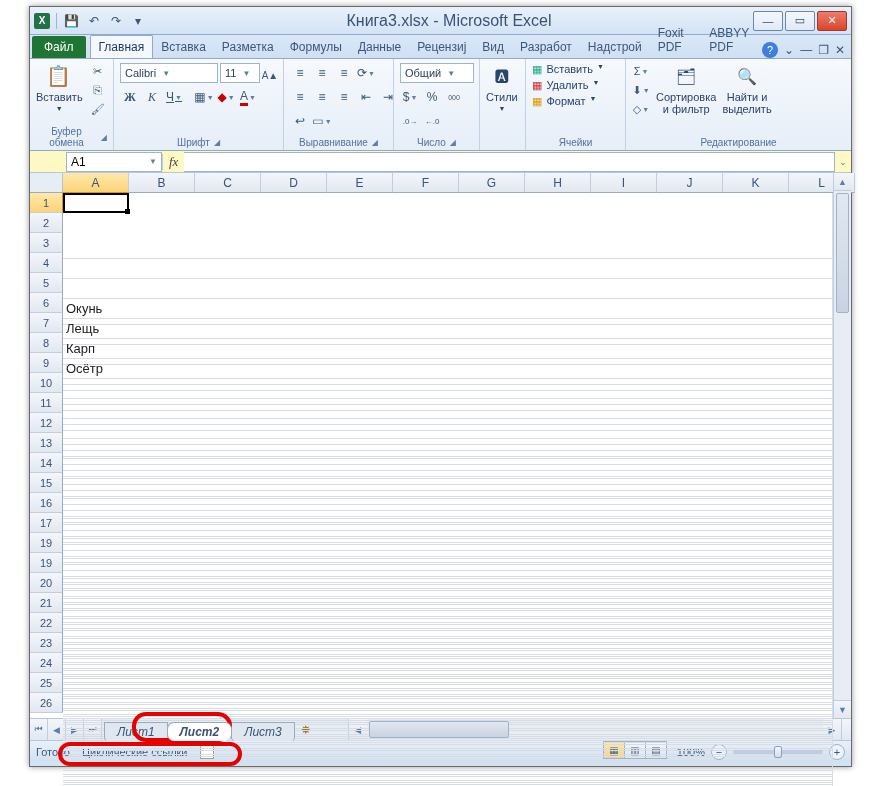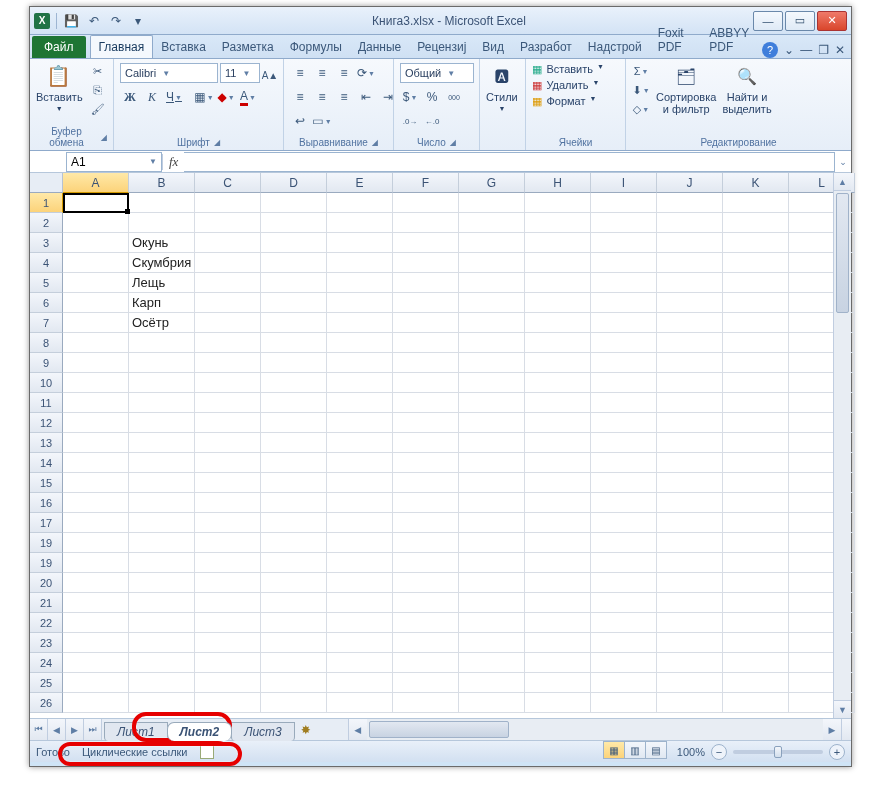--- a/index.html
+++ b/index.html
@@ -4,21 +4,21 @@
 <style>
   * { box-sizing: border-box; margin: 0; padding: 0; }
   html, body { width: 882px; height: 786px; font-family: "Segoe UI", Tahoma, sans-serif; font-size: 12px; background: #fff; overflow: hidden; }
   .win-frame { position: absolute; left: 29px; top: 6px; width: 823px; height: 761px; border: 1px solid #6a6a6a; background: #cfe4f6; box-shadow: 0 0 6px rgba(0,0,0,.4); }
   
   .titlebar { height: 28px; background: linear-gradient(#e9f1fb, #d3e3f5); display: flex; align-items: center; padding: 0 4px; border-bottom: 1px solid #8faacb; }
   .qat { display: flex; align-items: center; gap: 4px; }
   .qat .xl-icon { width: 16px; height: 16px; background: #217346; color: #fff; font-size: 10px; font-weight: bold; display: flex; align-items: center; justify-content: center; border-radius: 2px; }
   .qat-btn { width: 18px; height: 18px; display: flex; align-items: center; justify-content: center; color: #3b587a; font-size: 12px; cursor: pointer; }
   .qat-sep { width: 1px; height: 16px; background: #9db5d2; margin: 0 2px; }
-  .title-text { flex: 1; text-align: center; color: #3b5375; font-size: 12px; }
+  .title-text { flex: 1; text-align: center; color: #3b5375; font-size: 16px; }
   .win-controls { display: flex; }
   .win-btn { width: 30px; height: 20px; margin-left: 2px; border: 1px solid #6a88aa; border-radius: 2px; background: linear-gradient(#f4f8fd, #dfeaf6); display: flex; align-items: center; justify-content: center; font-size: 11px; color: #33506f; cursor: pointer; }
   .win-btn.close { background: linear-gradient(#ef7a6a, #d9462b); color: #fff; border-color: #a33; }
   
   .ribbon-tabs { height: 24px; display: flex; align-items: flex-end; padding-left: 2px; background: linear-gradient(#d9e8f8, #cfe0f3); border-bottom: 1px solid #8faacb; }
   .file-tab { background: #1e7534; color: #fff; padding: 4px 12px; font-size: 12px; border-radius: 2px 2px 0 0; margin-right: 4px; cursor: pointer; }
   .rtab { padding: 4px 8px; color: #3b587a; font-size: 12px; cursor: pointer; }
   .rtab.active { background: #f4f8fd; border: 1px solid #8faacb; border-bottom: none; border-radius: 2px 2px 0 0; color: #1a3c60; }
   .tab-right { margin-left: auto; display: flex; align-items: center; gap: 6px; padding-right: 6px; color: #3b587a; }
   .help-btn { width: 16px; height: 16px; border-radius: 50%; background: #3f7edb; color: #fff; font-size: 11px; display: flex; align-items: center; justify-content: center; cursor: pointer; }
@@ -37,37 +37,37 @@
   .combo { height: 20px; border: 1px solid #9bb4d0; background: #fff; display: flex; align-items: center; padding: 0 4px; font-size: 11px; color: #2b4060; gap: 6px; cursor: pointer; }
   .combo .dd { font-size: 8px; color: #5f7ea5; }
   .btn-row { display: flex; gap: 2px; }
   .ico-btn { width: 20px; height: 20px; display: flex; align-items: center; justify-content: center; font-size: 12px; color: #3b587a; cursor: pointer; border: 1px solid transparent; }
   .ico-btn.bold { font-weight: bold; font-family: "Times New Roman", serif; }
   .ico-btn.italic { font-style: italic; font-family: "Times New Roman", serif; }
   .ico-btn.underline { text-decoration: underline; }
   .split { display: flex; align-items: center; }
   .split .dd { font-size: 7px; color: #5f7ea5; padding-left: 1px; }
   
-  .formula-bar { height: 22px; background: #ffffff; border-bottom: 1px solid #b6c7db; display: flex; align-items: center; }
+  .formula-bar { height: 22px; background: #fef9c3; border-bottom: 1px solid #b6c7db; display: flex; align-items: center; }
   .name-box { width: 96px; height: 20px; margin-left: 36px; border: 1px solid #9bb4d0; background: #fff; display: flex; align-items: center; padding: 0 4px; font-size: 12px; }
   .name-box .dd { margin-left: auto; font-size: 8px; color: #5f7ea5; }
   .fx-wrap { font-style: italic; font-family: "Times New Roman", serif; color: #444; font-size: 13px; padding: 0 6px; border-left: 1px solid #c0cde0; }
   .formula-input { flex: 1; height: 20px; border: 1px solid #9bb4d0; border-left: none; background: #fff; }
   .fb-expand { width: 16px; text-align: center; color: #5f7ea5; font-size: 9px; cursor: pointer; }
   
   .grid-area { position: relative; height: 545px; background: #fff; display: flex; }
   .corner { width: 33px; height: 20px; background: #e7edf5; border-right: 1px solid #b6c2d2; border-bottom: 1px solid #9aaabf; position: absolute; left: 0; top: 0; cursor: pointer; }
   .col-headers { position: absolute; left: 33px; top: 0; right: 18px; height: 20px; display: flex; }
   .col-h { flex: 0 0 66px; height: 20px; background: linear-gradient(#f3f6fb, #e2e8f1); border-right: 1px solid #c4cedb; border-bottom: 1px solid #9aaabf; text-align: center; font-size: 12px; color: #3b5375; line-height: 20px; cursor: pointer; }
   .col-h.sel { background: linear-gradient(#ffe9a8, #fcd37a); border-bottom-color: #d39a00; }
   .row-headers { position: absolute; left: 0; top: 20px; bottom: 0; width: 33px; }
   .row-h { height: 20px; background: linear-gradient(#f3f6fb, #e2e8f1); border-bottom: 1px solid #c4cedb; border-right: 1px solid #9aaabf; text-align: center; font-size: 11px; color: #3b5375; line-height: 20px; cursor: pointer; }
   .row-h.sel { background: linear-gradient(#ffe9a8, #fcd37a); border-right-color: #d39a00; }
   .cells { position: absolute; left: 33px; top: 20px; right: 18px; bottom: 0; }
-  .cell-row { display: flex; height: 20px; }
+  .cell-row { display: flex; height: 20px; flex-direction: column; }
   .cell { flex: 0 0 66px; height: 20px; border-right: 1px solid #d8dde5; border-bottom: 1px solid #d8dde5; font-size: 13px; color: #222; padding: 0 3px; line-height: 19px; overflow: visible; white-space: nowrap; cursor: cell; }
   .active-cell { position: absolute; left: 0; top: 0; width: 66px; height: 20px; border: 2px solid #000; pointer-events: none; }
   .active-cell::after { content: ""; position: absolute; right: -3px; bottom: -3px; width: 5px; height: 5px; background: #000; }
   .vscroll { position: absolute; right: 0; top: 0; bottom: 0; width: 18px; background: #e8edf3; border-left: 1px solid #c0cde0; }
   .vscroll .arrow { height: 18px; display: flex; align-items: center; justify-content: center; font-size: 9px; color: #5f7ea5; cursor: pointer; background: linear-gradient(#f3f6fb,#e2e8f1); border-bottom: 1px solid #c0cde0; }
   .vscroll .arrow.bot { position: absolute; bottom: 0; width: 100%; border-top: 1px solid #c0cde0; border-bottom: none; }
   .vscroll .thumb { position: absolute; top: 20px; left: 2px; right: 2px; height: 120px; background: linear-gradient(#e2e8f1,#c8d3e2); border: 1px solid #a0b2c9; border-radius: 2px; cursor: pointer; }
   
   .sheet-row { height: 22px; background: #e7edf5; border-top: 1px solid #b6c7db; display: flex; align-items: stretch; }
   .sheet-nav { display: flex; }
@@ -398,34 +398,20 @@
           <div class="cell"></div>
           <div class="cell"></div>
           <div class="cell"></div>
           <div class="cell"></div>
           <div class="cell"></div>
           <div class="cell"></div>
           <div class="cell"></div>
         </div>
         <div class="cell-row">
           <div class="cell"></div>
-          <div class="cell">Скумбрия</div>
-          <div class="cell"></div>
-          <div class="cell"></div>
-          <div class="cell"></div>
-          <div class="cell"></div>
-          <div class="cell"></div>
-          <div class="cell"></div>
-          <div class="cell"></div>
-          <div class="cell"></div>
-          <div class="cell"></div>
-          <div class="cell"></div>
-        </div>
-        <div class="cell-row">
-          <div class="cell"></div>
           <div class="cell">Лещь</div>
           <div class="cell"></div>
           <div class="cell"></div>
           <div class="cell"></div>
           <div class="cell"></div>
           <div class="cell"></div>
           <div class="cell"></div>
           <div class="cell"></div>
           <div class="cell"></div>
           <div class="cell"></div>

